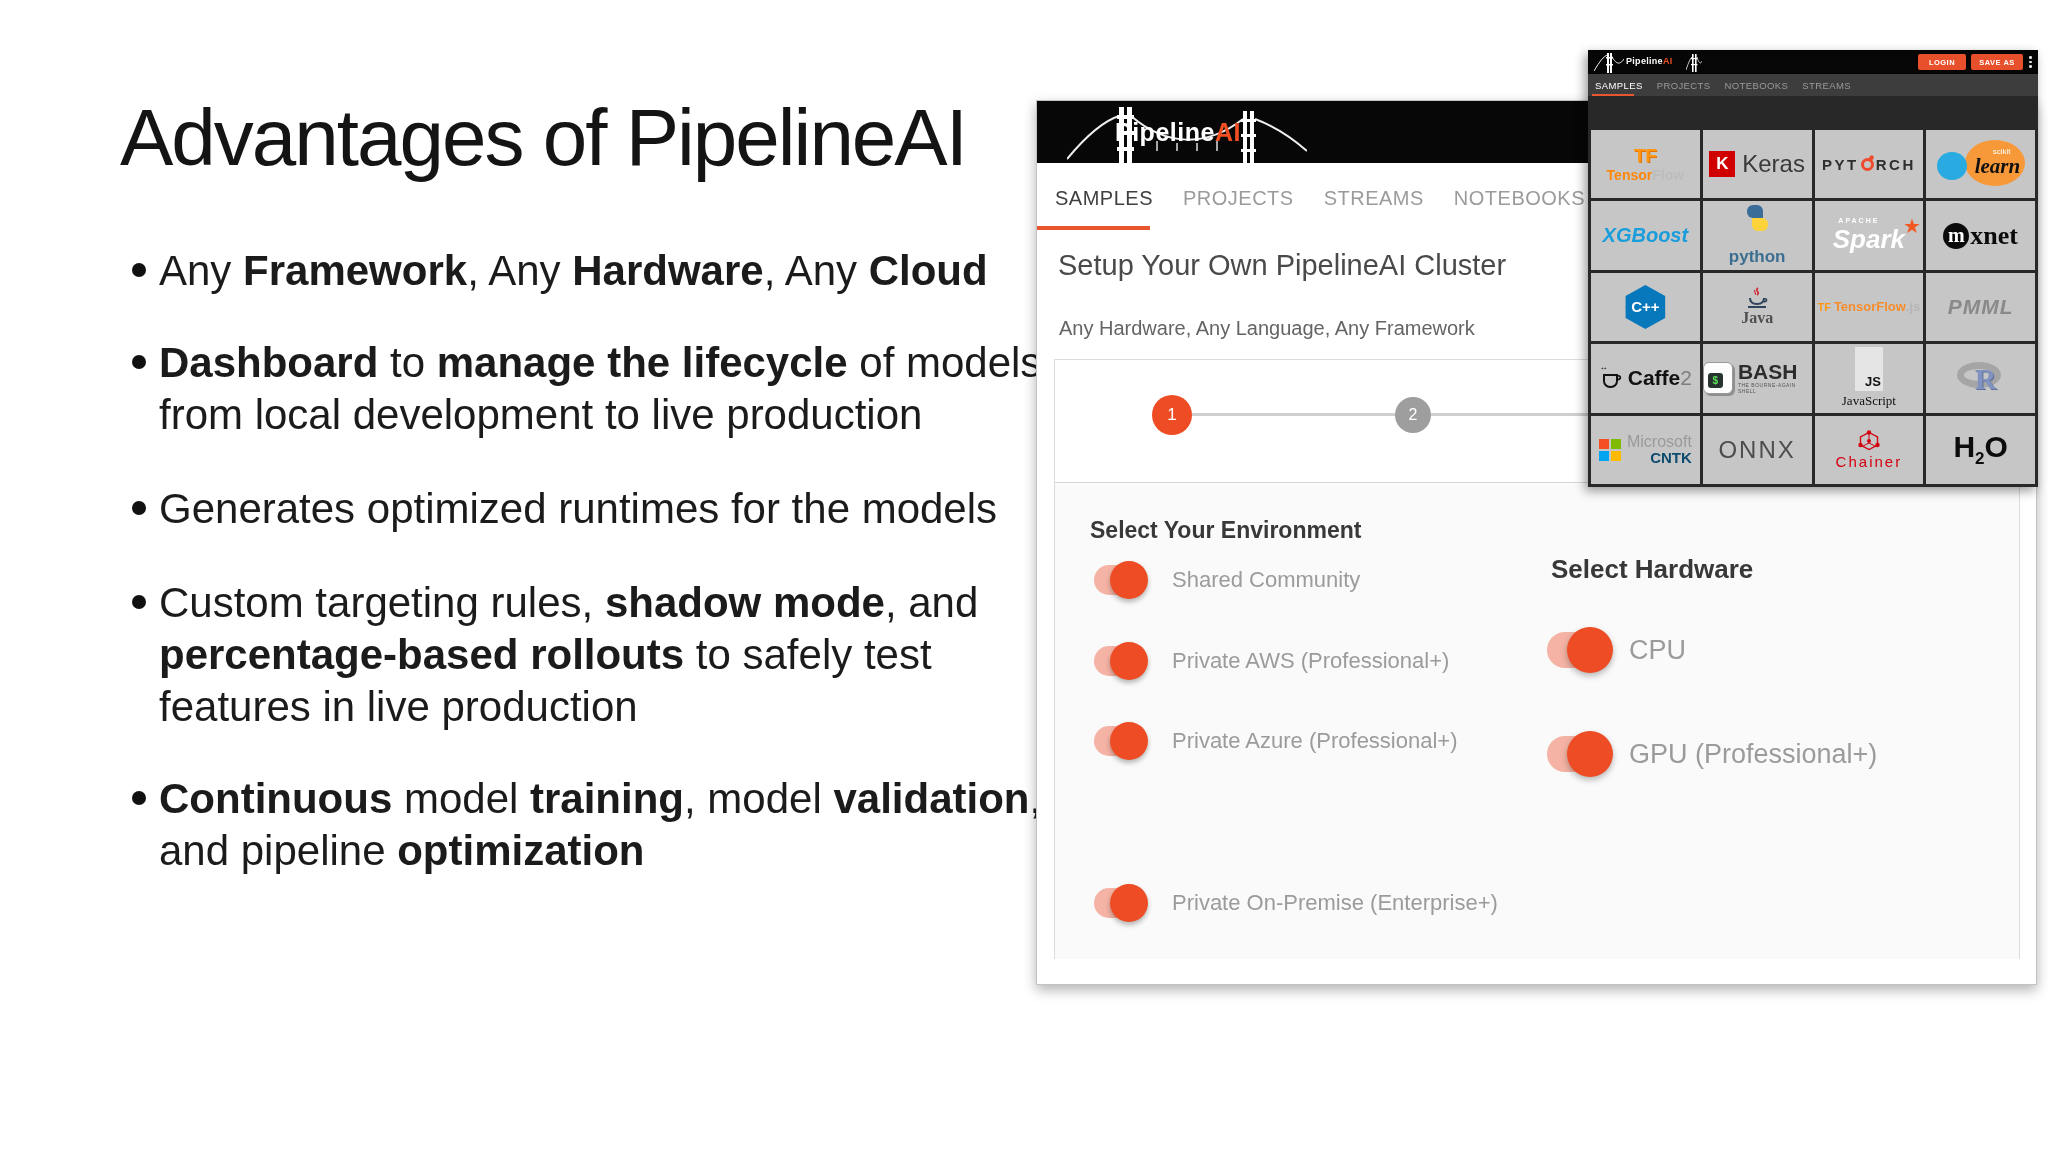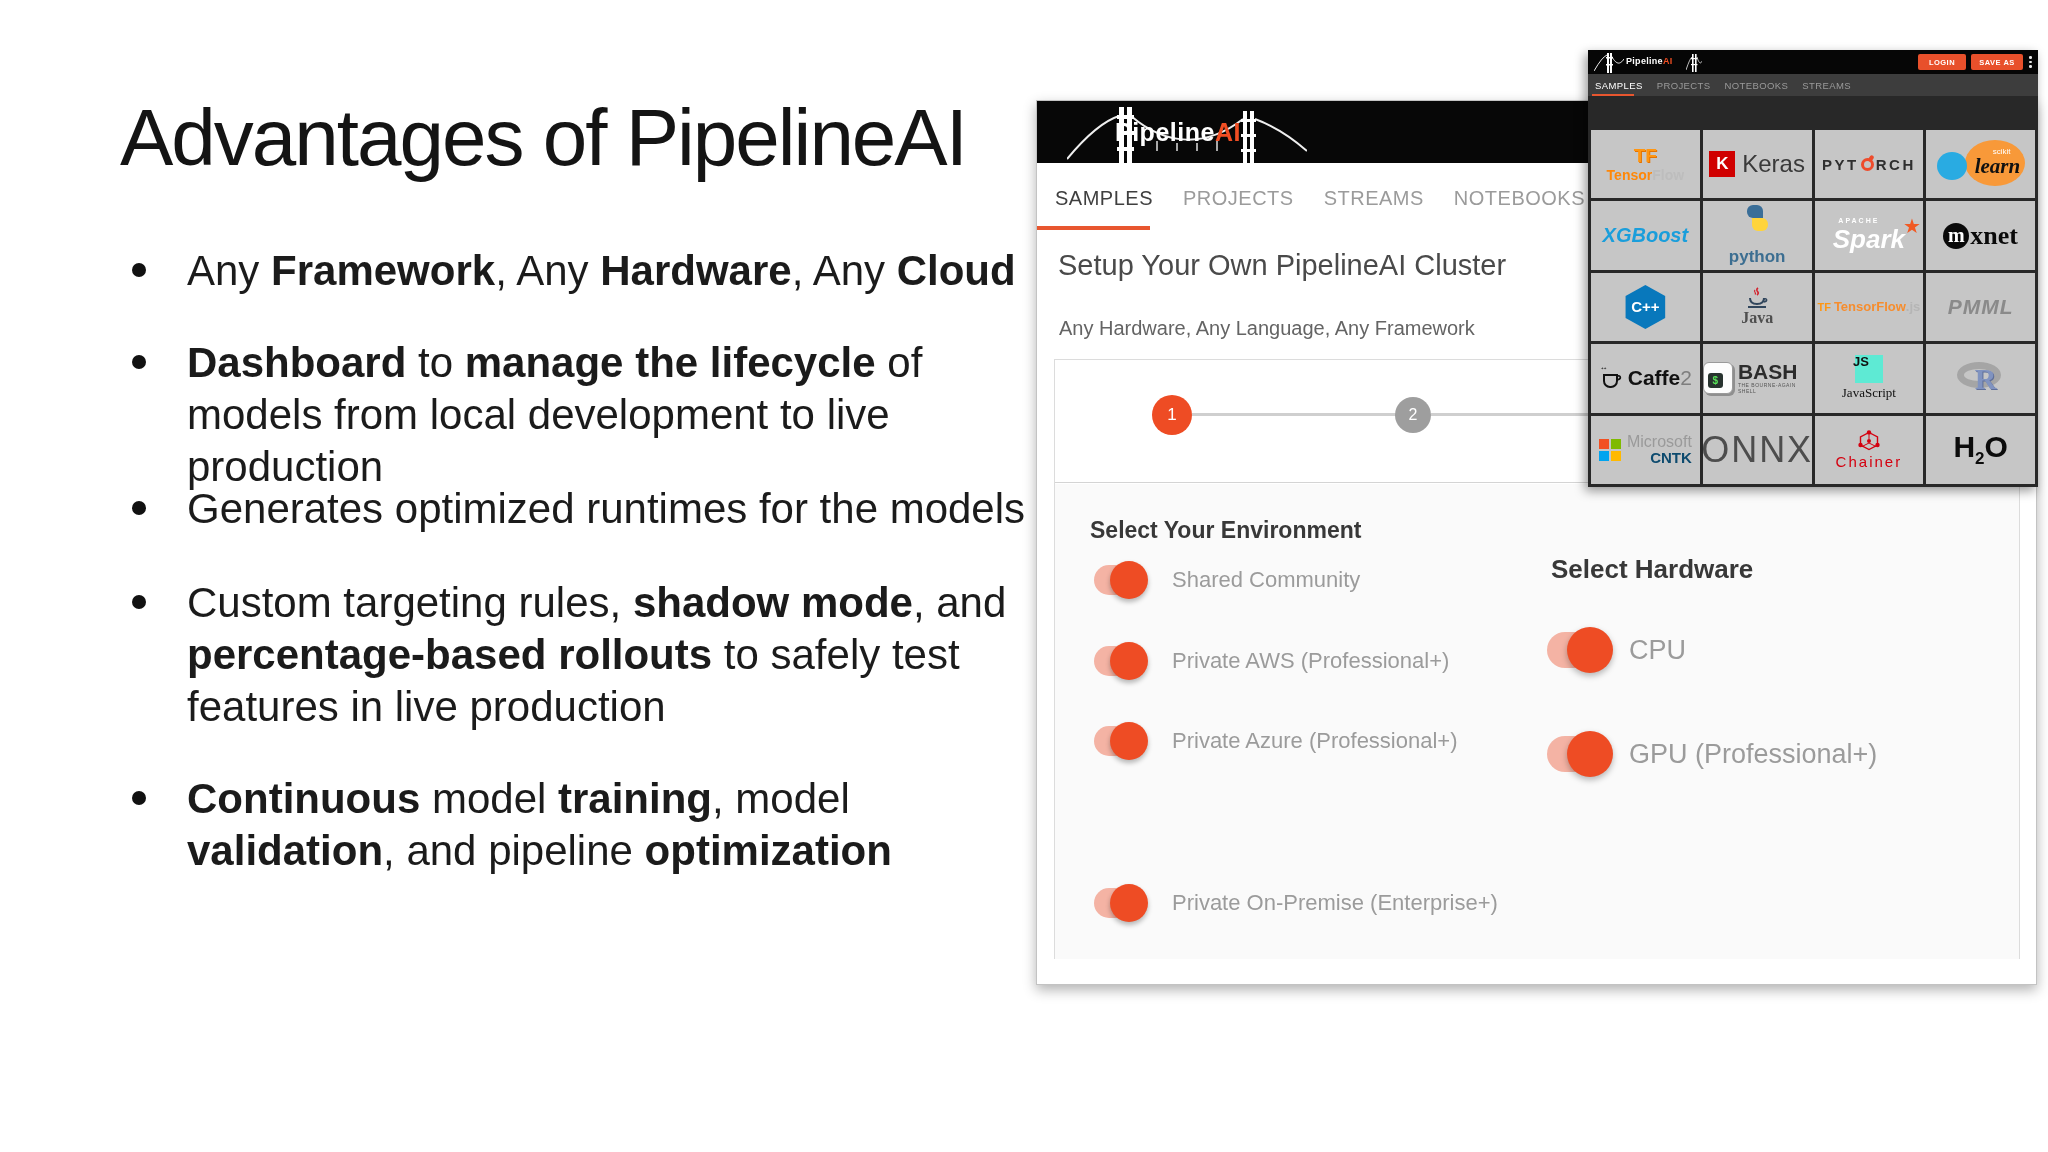--- a/index.html
+++ b/index.html
@@ -6,21 +6,21 @@
   html,body { width:2048px; height:1152px; background:#fff; overflow:hidden;
               font-family:"Liberation Sans", sans-serif; }
 
   
   .slide-title { position:absolute; left:120px; top:92px; font-size:80px; font-weight:400;
                  letter-spacing:-2px; color:#141414; }
   .bullet { position:absolute; left:132px; width:930px; font-size:42px; line-height:52px;
             color:#1b1b1b; }
   .bullet .dot { position:absolute; left:0; top:18px; width:14px; height:14px; border-radius:50%;
                  background:#111; }
-  .bullet .btxt { display:block; margin-left:55px; }
+  .bullet .btxt { display:block; margin-left:27px; }
   .b { font-weight:700; }
 
   
   .panel { position:absolute; left:1036px; top:100px; width:1001px; height:885px; background:#fff;
            border:1px solid #c3c3c3; box-shadow:0 5px 12px rgba(0,0,0,.30); }
   .panel-header { position:absolute; left:0; top:0; width:100%; height:62px; background:#070707; overflow:hidden; }
   .brand-main { position:absolute; left:78px; top:17px; font-size:25px; font-weight:700; color:#fff; letter-spacing:.5px; }
   .brand-orange { color:#f04e23; }
   .tabs { position:absolute; left:18px; top:86px; display:flex; gap:30px; font-size:20px;
           letter-spacing:.5px; color:#9b9b9b; }
@@ -135,34 +135,34 @@
   .pmml { font-size:21px; font-weight:800; font-style:italic; color:#8a8a8a; letter-spacing:1px; }
   .caffe-t1 { font-size:21px; font-weight:800; color:#111; }
   .caffe-t2 { font-size:21px; font-weight:400; color:#7e7e7e; }
   .bash-cube { position:relative; width:32px; height:32px; background:#fdfdfd; border:1px solid #9a9a9a;
                border-radius:6px; margin-right:5px; box-shadow:2px 2px 0 #8f8f8f; }
   .bash-cube .term { position:absolute; left:4px; bottom:5px; width:15px; height:15px; background:#28332f;
                      border-radius:3px; color:#58e258; font-size:10px; font-weight:700;
                      display:flex; align-items:center; justify-content:center; }
   .bash-t { font-size:21px; font-weight:800; color:#2c2c2c; line-height:20px; }
   .bash-sub { font-size:5px; letter-spacing:.5px; color:#555; }
-  .js-badge { width:28px; height:28px; background:#5eead4; color:#111; font-size:13px; font-weight:700;
-              display:flex; align-items:flex-end; justify-content:flex-end; padding:14px; }
+  .js-badge { width:28px; height:44px; background:#e5e5e5; color:#111; font-size:13px; font-weight:700;
+              display:flex; align-items:flex-end; justify-content:flex-end; padding:2px; }
   .js-label { font-size:13px; font-family:"Liberation Serif",serif; color:#111; margin-top:2px; }
   .r-wrap { position:relative; width:52px; height:40px; }
   .r-ring { position:absolute; left:2px; top:4px; width:44px; height:26px; border:7px solid #a5a5a5;
             border-radius:50%; }
   .r-letter { position:absolute; left:20px; top:4px; font-family:"Liberation Serif",serif; font-size:30px;
               font-weight:700; color:#8093c0; text-shadow:1px 1px 0 #5f6f99; }
   .ms-grid { display:grid; grid-template-columns:10px 10px; grid-template-rows:10px 10px; gap:2px; margin-right:6px; }
   .ms-grid i:nth-child(1){background:#f25022}.ms-grid i:nth-child(2){background:#7fba00}
   .ms-grid i:nth-child(3){background:#00a4ef}.ms-grid i:nth-child(4){background:#ffb900}
   .cntk-t1 { font-size:16px; color:#9a9a9a; }
   .cntk-t2 { font-size:15px; font-weight:800; color:#0c4a6e; text-align:right; margin-top:-2px; }
-  .onnx { font-size:36px; font-weight:400; letter-spacing:2px; color:#4d4d4d; }
+  .onnx { font-size:24px; font-weight:400; letter-spacing:2px; color:#4d4d4d; }
   .chainer-label { font-size:15px; color:#d4000f; letter-spacing:2px; margin-top:1px; }
   .h2o { font-size:30px; font-weight:800; color:#0c0c0c; }
   .h2o sub { font-size:17px; font-weight:800; }
 </style>
 </head>
 <body>
 
 <h1 class="slide-title">Advantages of PipelineAI</h1>
 
 <div class="bullet" style="top:245px">

